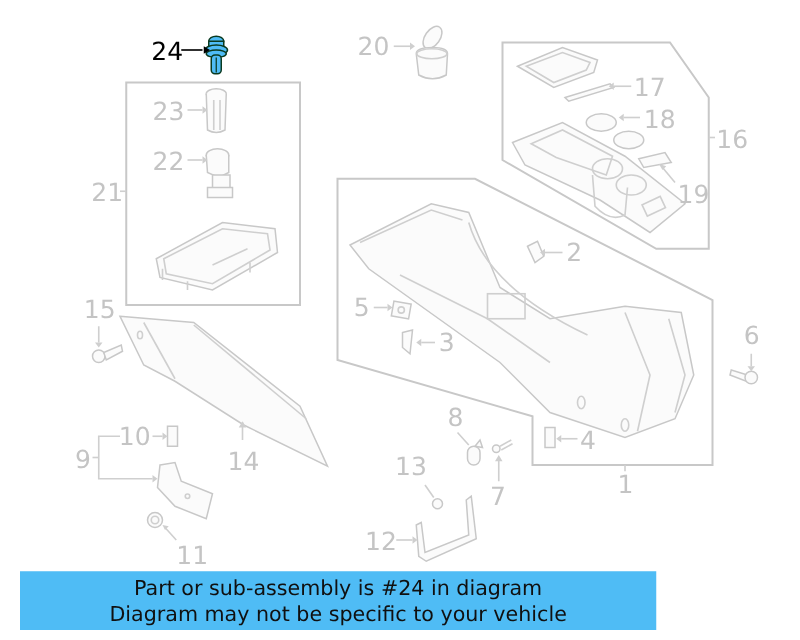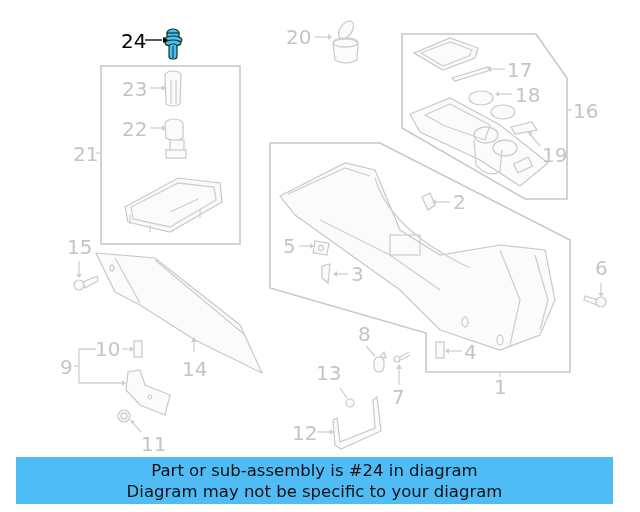--- a/index.html
+++ b/index.html
@@ -3,21 +3,21 @@
 <meta charset="utf-8">
 <style>
   html, body { margin:0; padding:0; background:#ffffff; }
   body { width:640px; height:512px; position:relative; overflow:hidden; font-family:"DejaVu Sans", sans-serif; }
   #diagram { position:absolute; left:0; top:0; width:640px; height:512px; }
   .callout { font-family:"DejaVu Sans", sans-serif; font-size:20px; fill:#c4c4c4; }
   .callout.active { fill:#000000; }
   .ln { stroke:#cfcfcf; stroke-width:1.3; fill:none; }
   .part { stroke:#c8c8c8; stroke-width:1.2; fill:#fbfbfb; }
   .box { stroke:#c8c8c8; stroke-width:1.6; fill:none; }
-  #banner { position:absolute; left:16px; top:457px; width:597px; height:47px; background:#4fbcf5;
+  #banner { position:absolute; left:16px; top:457px; width:509px; height:47px; background:#4fbcf5;
             color:#101010; text-align:center; font-family:"DejaVu Sans", sans-serif; font-size:16.5px; line-height:21px; padding-top:3px; box-sizing:border-box; }
   #banner div { white-space:nowrap; }
 </style>
 </head>
 <body>
 
 <svg id="diagram" viewBox="0 0 640 512" xmlns="http://www.w3.org/2000/svg">
 
   <rect class="box" x="101" y="66" width="139" height="178"></rect>
 
@@ -223,14 +223,14 @@
   <text class="callout" x="358" y="341">8</text>
   <text class="callout" x="464" y="359">4</text>
   <text class="callout" x="494" y="394">1</text>
   <text class="callout" x="316" y="380">13</text>
   <text class="callout" x="392" y="404">7</text>
   <text class="callout" x="292" y="440">12</text>
 </svg>
 
 <div id="banner">
   <div>Part or sub-assembly is #24 in diagram</div>
-  <div>Diagram may not be specific to your diagram</div>
+  <div>Diagram may not be specific to your vehicle</div>
 </div>
 
 </body></html>

